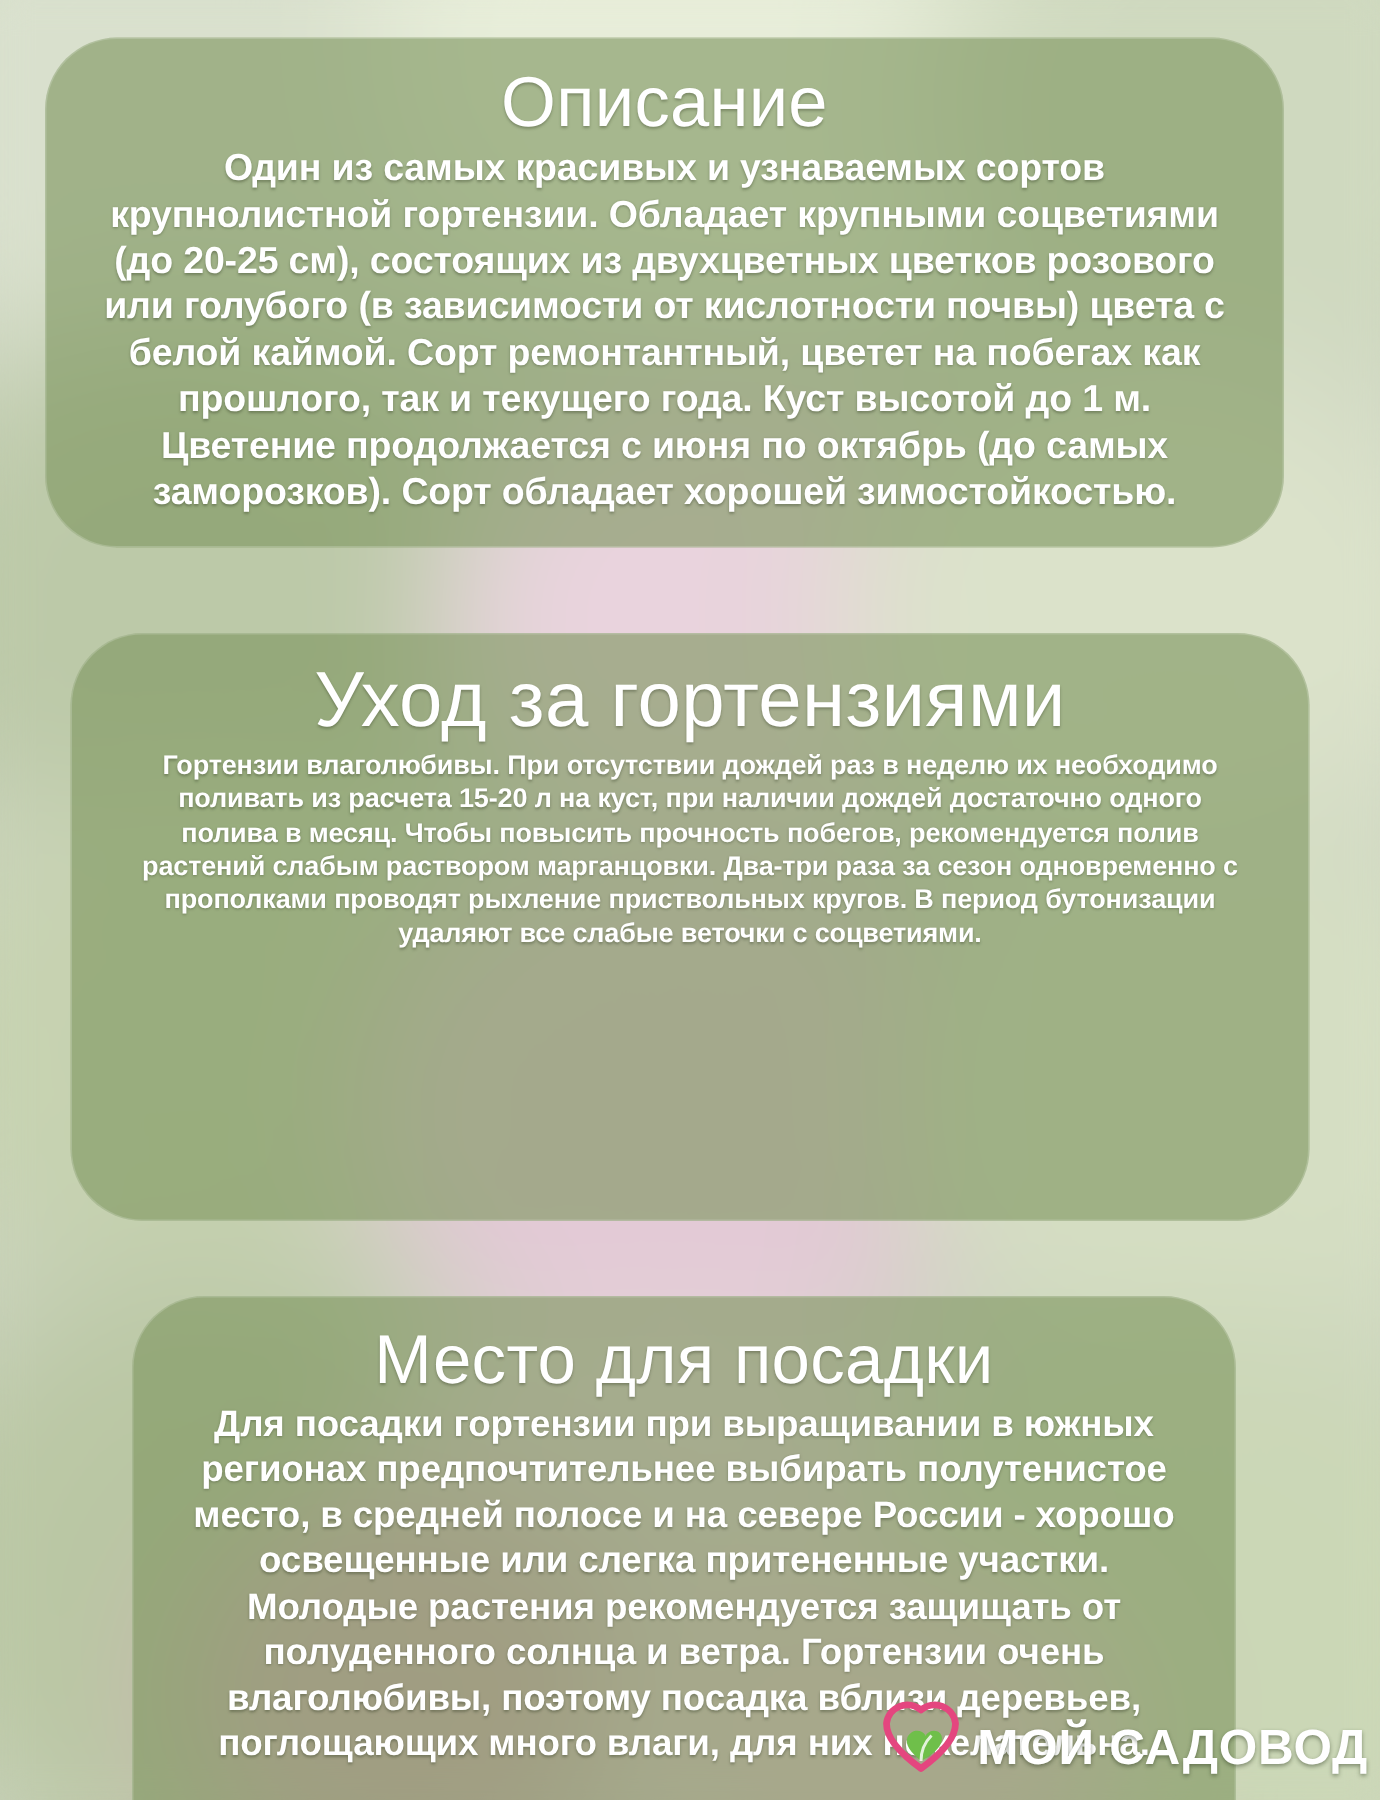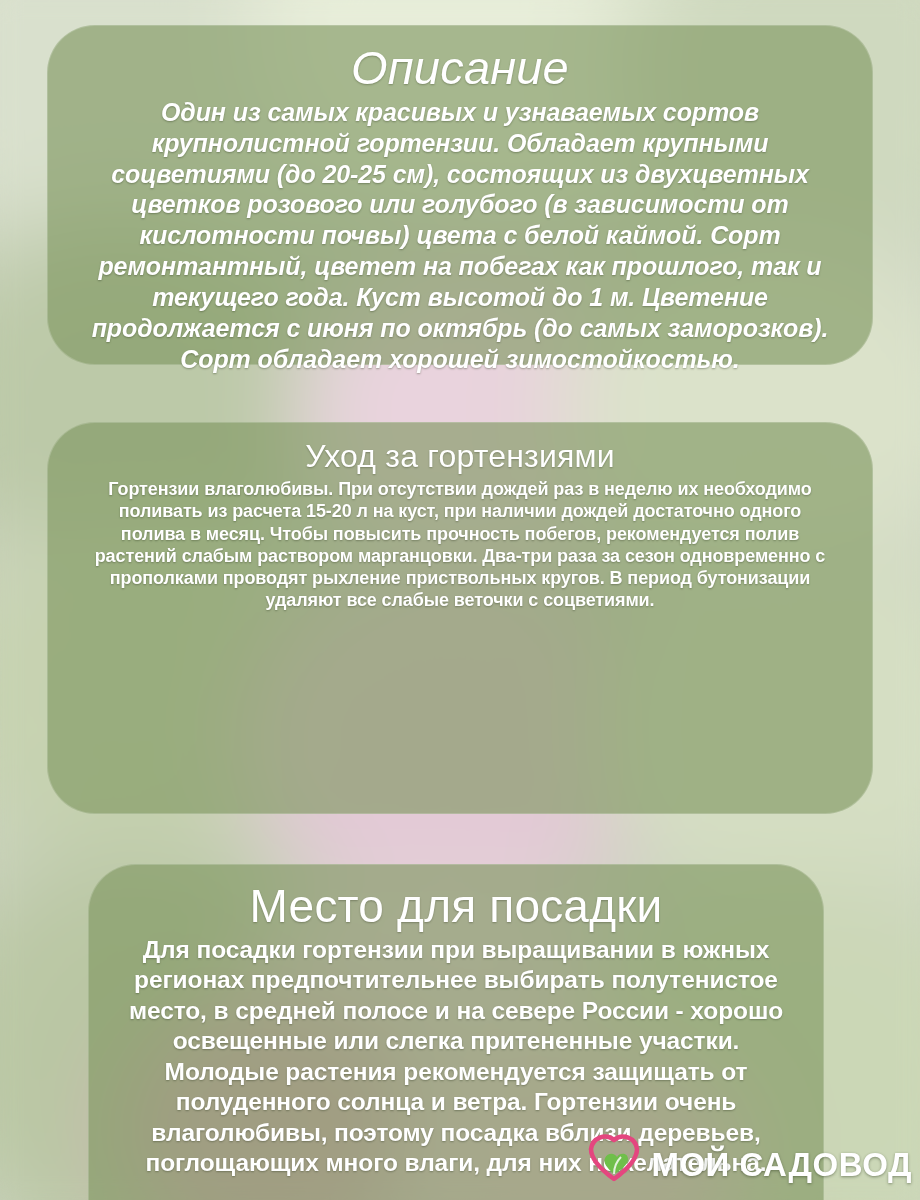--- a/index.html
+++ b/index.html
@@ -59,26 +59,26 @@
   }
   .card-body {
     font-size: 25.5px;
     font-weight: 700;
     line-height: 1.235;
     letter-spacing: -0.1px;
     margin: 4px;
     text-shadow: 0 1px 2px rgba(40,50,25,0.38);
   }
 
-  #card-description { left: 47px; top: 25px;  width: 826px; height: 340px; font-style: italic; }
+  #card-description { left: 30px; top: 25px;  width: 826px; height: 340px; }
   #card-care        { left: 47px; top: 422px; width: 826px; height: 392px; }
   #card-planting    { left: 88px; top: 864px; width: 736px; height: 390px; }
 
   #card-description .card-body { font-size: 25px; line-height: 1.235; }
-  #card-care .card-title { font-size: 32px; }
+  #card-care .card-title { font-size: 52px; }
   #card-care .card-body { font-size: 18px; line-height: 1.24; }
   #card-planting .card-title { font-size: 46px; }
   #card-planting .card-body { font-size: 24.5px; line-height: 1.245; }
 
   
   #watermark {
     position: absolute;
     right: 8px;
     bottom: 16px;
     z-index: 5;

